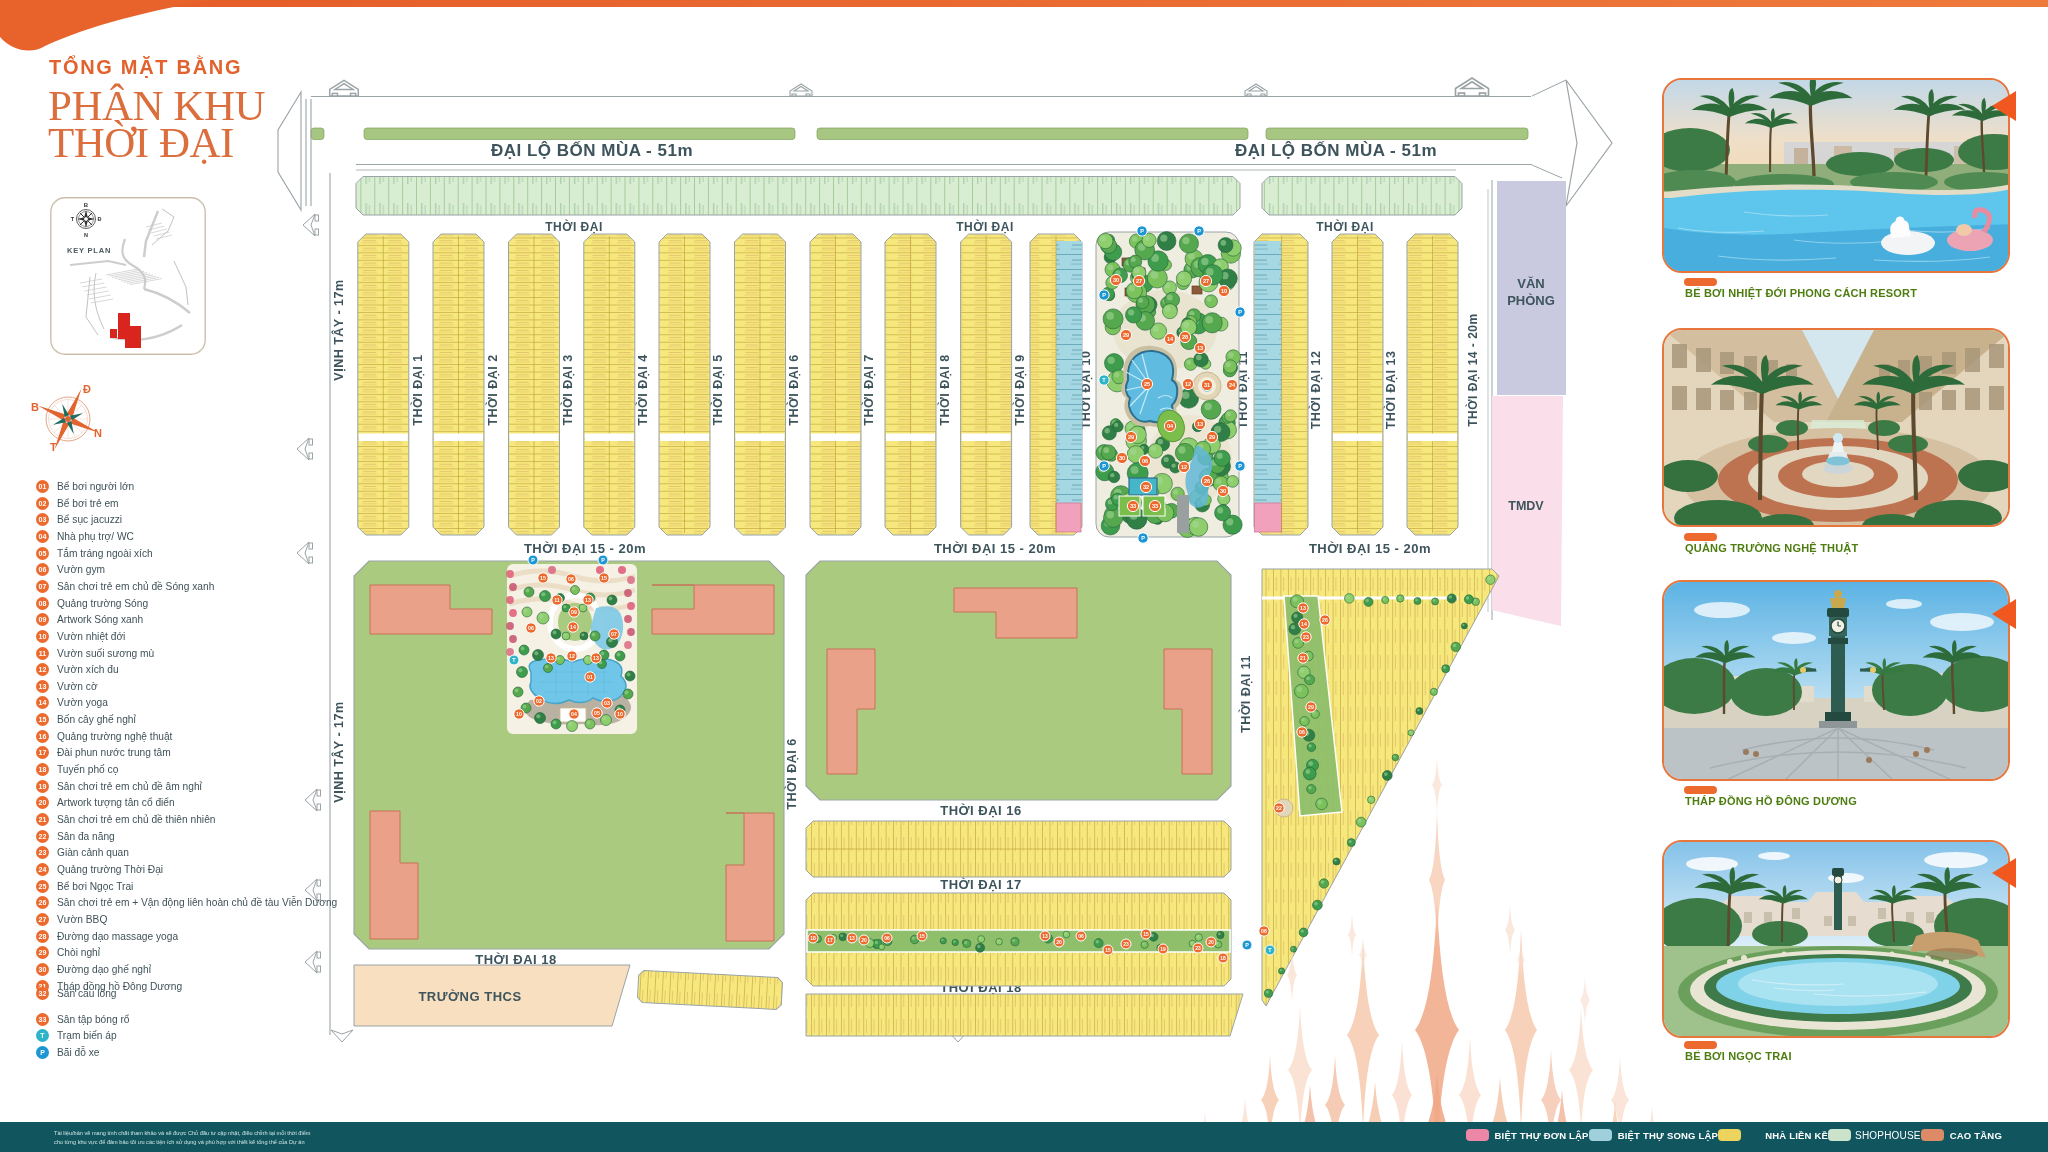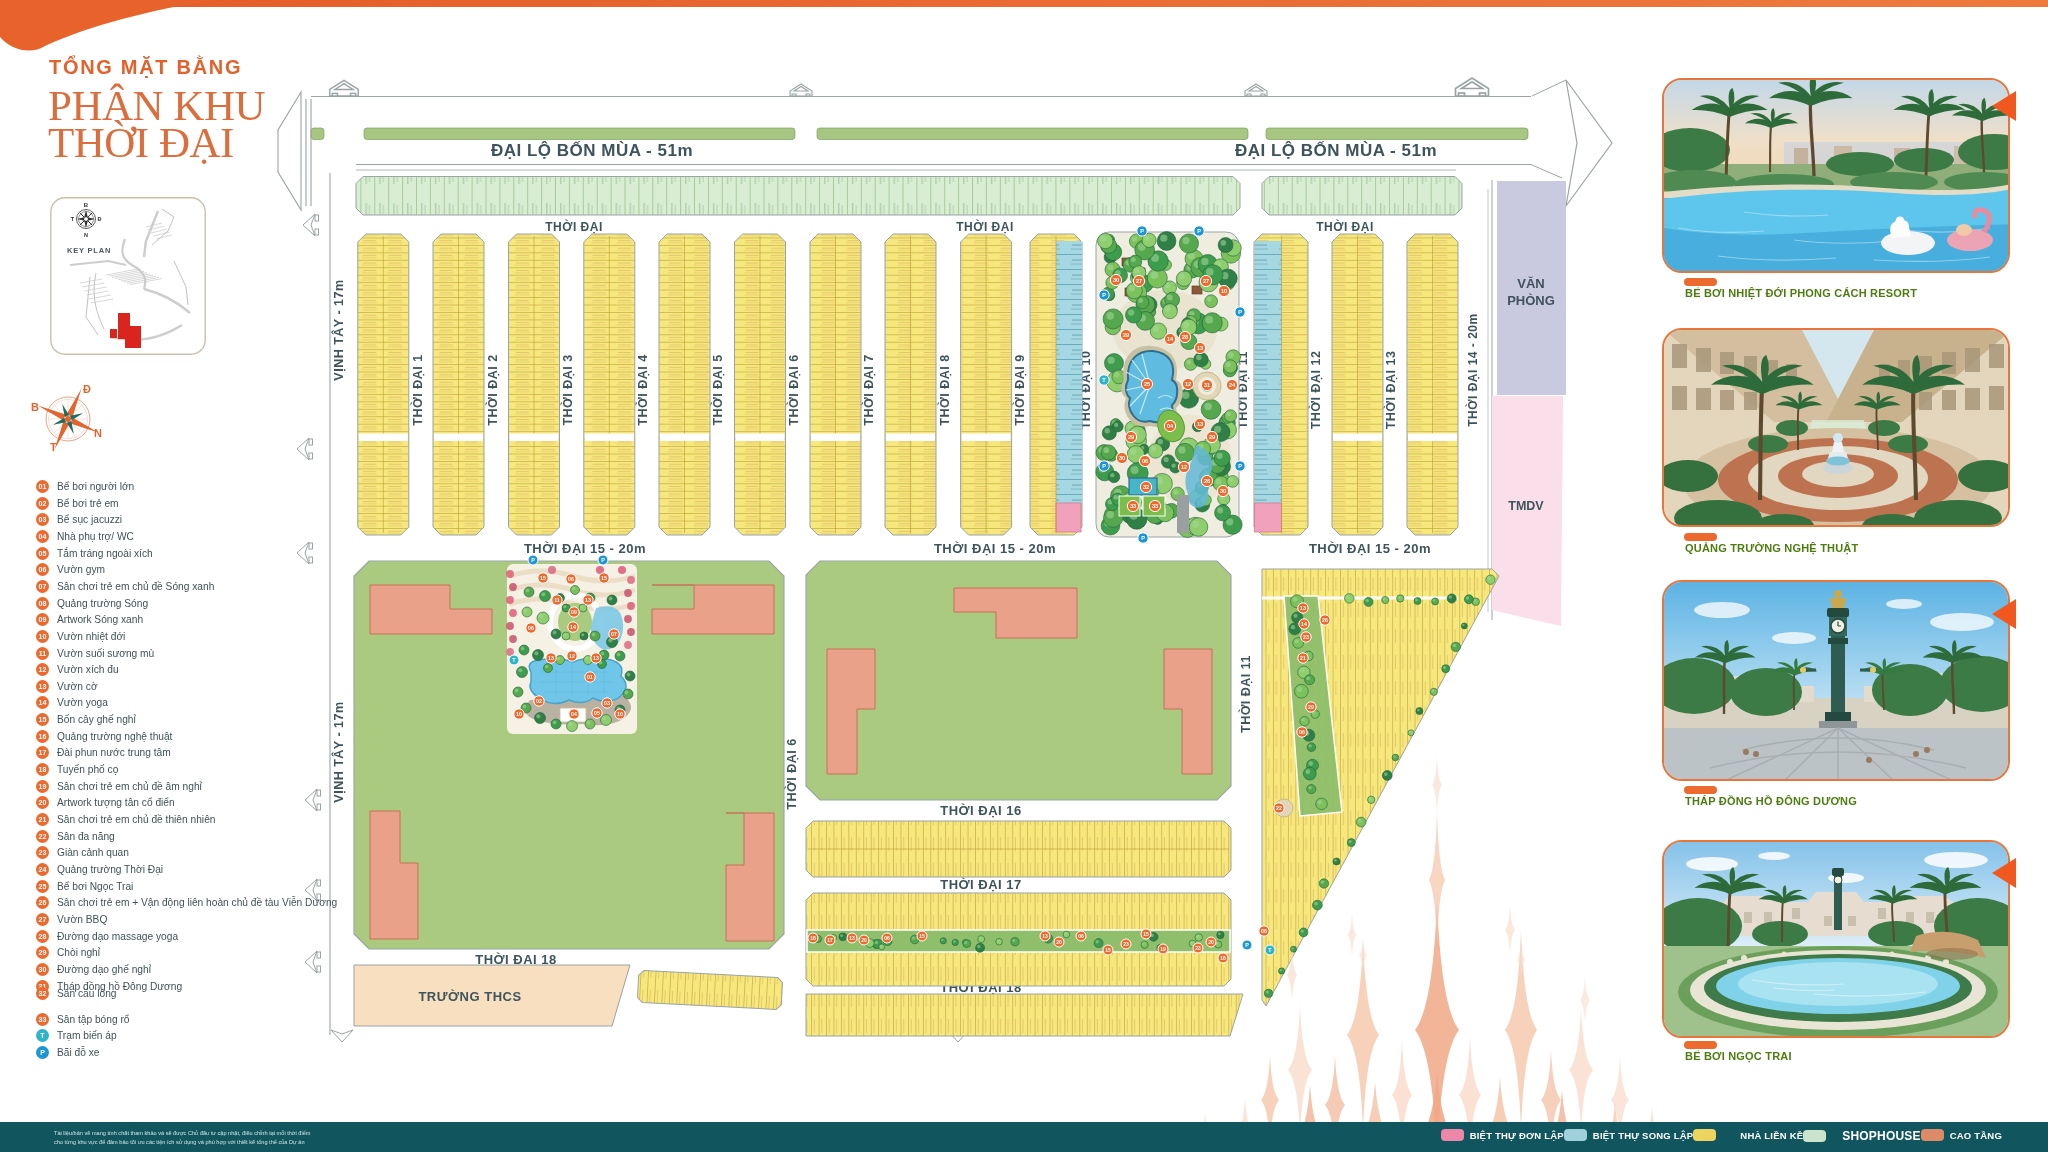--- a/index.html
+++ b/index.html
@@ -1955,19 +1955,19 @@
 <span style="display:flex;align-items:center">
         <span style="width:23px;height:12px;border-radius:4px;background:#9FD0DB"></span>
         <span style="margin-left:6px;font-size:9.5px;font-weight:bold;color:#fff;letter-spacing:0.2px">BIỆT THỰ SONG LẬP</span>
       </span>
 <span style="display:flex;align-items:center">
         <span style="width:23px;height:12px;border-radius:4px;background:#EDD45E"></span>
         <span style="margin-left:24px;font-size:9.5px;font-weight:bold;color:#fff;letter-spacing:0.2px">NHÀ LIỀN KỀ</span>
       </span>
 <span style="display:flex;align-items:center">
         <span style="width:23px;height:12px;border-radius:4px;background:#CCE3CB"></span>
-        <span style="margin-left:16px;font-size:12px;font-weight:bold;color:#fff;letter-spacing:0.2px">SHOPHOUSE</span>
+        <span style="margin-left:4px;font-size:10px;font-weight:normal;color:#fff;letter-spacing:0.2px">SHOPHOUSE</span>
       </span>
 <span style="display:flex;align-items:center">
         <span style="width:23px;height:12px;border-radius:4px;background:#DD8A66"></span>
         <span style="margin-left:6px;font-size:9.5px;font-weight:bold;color:#fff;letter-spacing:0.2px">CAO TẦNG</span>
       </span>
 </div>
 </div>
 </body></html>

